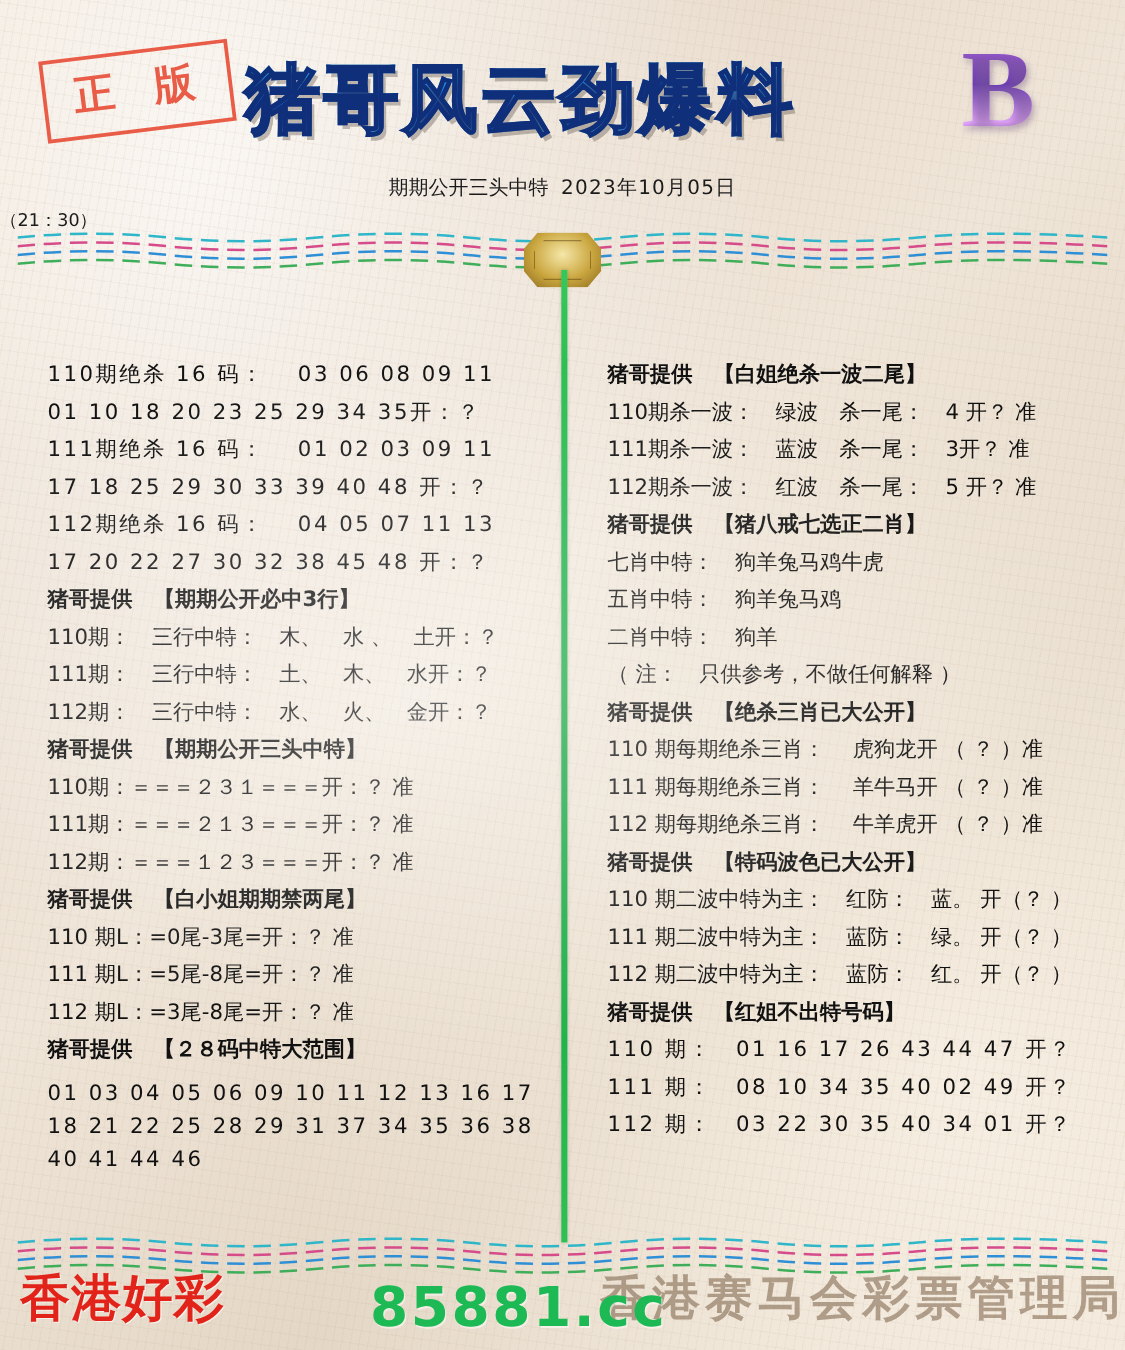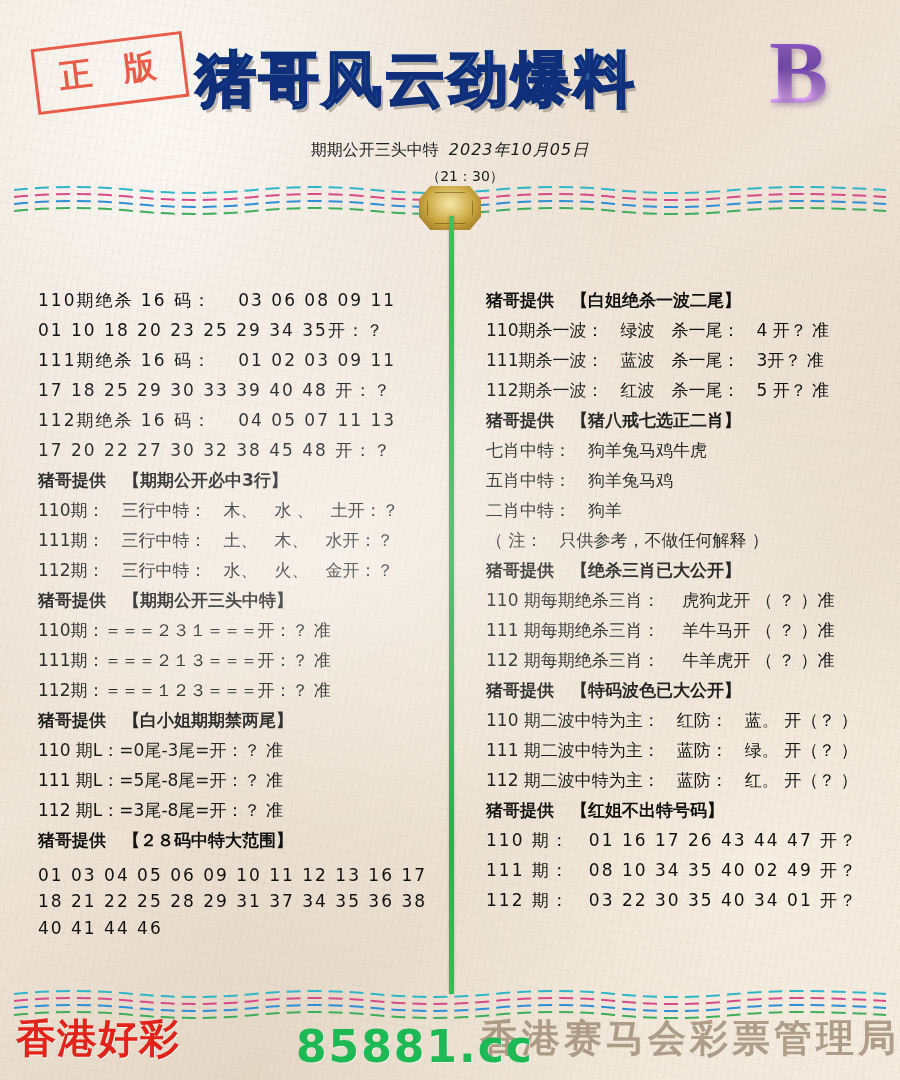--- a/index.html
+++ b/index.html
@@ -98,32 +98,30 @@
     right: 0;
     top: 140px;
     text-align: center;
     font-size: 16px;
     color: #1b1b1b;
     font-family: "DejaVu Sans", "Liberation Sans", sans-serif;
   }
   .draw-date .val {
     margin-left: 10px;
     letter-spacing: 1px;
-    font-style: italic;
   }
   .draw-time {
     position: absolute;
     left: 0;
     right: 0;
     top: 168px;
-    text-align: center;
+    text-align: left;
     font-size: 14px;
     color: #1b1b1b;
     font-family: "DejaVu Sans", "Liberation Sans", sans-serif;
-    padding-left: 30px;
   }
 
   
   .wave-band {
     position: absolute;
     left: 14px;
     width: 872px;
     height: 34px;
   }
   .wave-band.top { top: 182px; }

